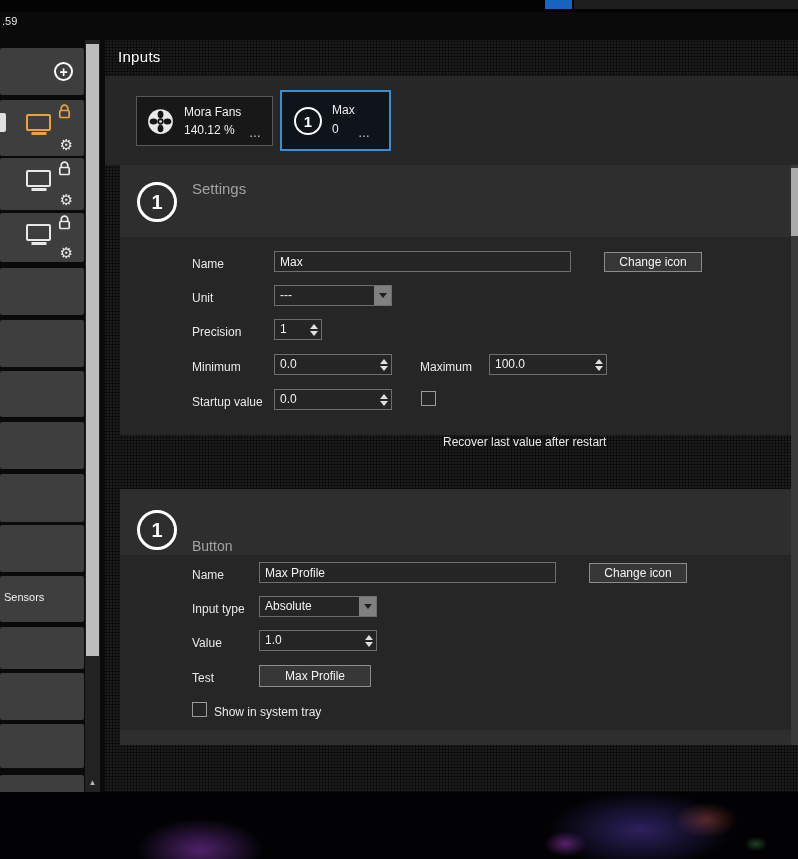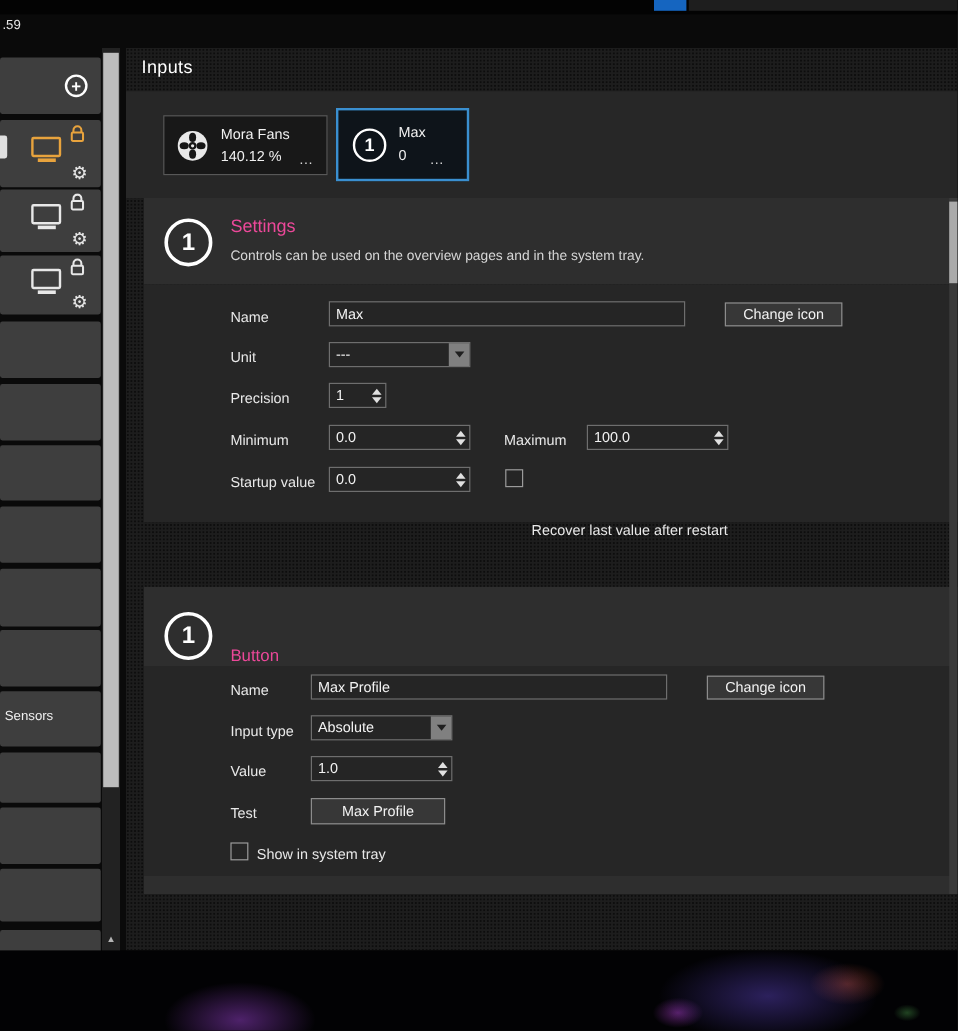--- a/index.html
+++ b/index.html
@@ -57,21 +57,21 @@
   .ic-value { position:absolute; font-size:12px; color:#f0f0f0; }
   .ic-more { position:absolute; font-size:12px; color:#d8d8d8; }
 
   .circle-icon { border:3px solid #fff; border-radius:50%; color:#fff; display:flex; align-items:center; justify-content:center; font-weight:bold; position:absolute; }
   .circle-icon.small { border-width:2px; }
 
   .section { position:absolute; left:15px; width:678px; }
   .sec-head { position:absolute; left:0; top:0; right:0; background:#2e2e2e; }
   .sec-body { position:absolute; left:0; right:0; background:#262626; }
   .sec-footer { position:absolute; left:0; right:0; background:#2e2e2e; }
-  .sec-title { position:absolute; font-size:15px; color:#ec4899; }
+  .sec-title { position:absolute; font-size:15px; color:#a3a3a3; }
   .sec-subtitle { position:absolute; font-size:11.5px; color:#d6d6d6; }
 
   .label { position:absolute; font-size:12px; color:#e8e8e8; }
 
   .input-box {
     position:absolute; background:#252525; border:1px solid #6e6e6e;
     color:#f2f2f2; font-size:12px; font-family:"Liberation Sans", sans-serif;
     padding:0 5px; outline:none; height:21px;
   }
 
@@ -201,21 +201,20 @@
       <span class="ic-name" style="left:50px;top:11px;">Max</span>
       <span class="ic-value" style="left:50px;top:30px;">0</span>
       <span class="ic-more" style="left:76px;top:34px;">…</span>
     </div>
   </div>
 
   <div class="section" style="top:125px;height:270px;">
     <div class="sec-head" style="height:72px;">
       <span class="circle-icon" style="left:17px;top:17px;width:40px;height:40px;font-size:20px;">1</span>
       <span class="sec-title" style="left:72px;top:15px;">Settings</span>
-      <span class="sec-subtitle" style="left:72px;top:43px;">Controls can be used on the overview pages and in the system tray.</span>
     </div>
     <div class="sec-body" style="top:72px;height:198px;">
 
       <span class="label" style="left:72px;top:20px;">Name</span>
       <input class="input-box" style="left: 154px; top: 14px; width: 297px;" value="Max">
       <div class="btn" style="left:484px;top:15px;width:98px;height:20px;">Change icon</div>
 
       <span class="label" style="left:72px;top:54px;">Unit</span>
       <div class="dropdown" style="left:154px;top:48px;width:118px;">
         <span class="val">---</span>

